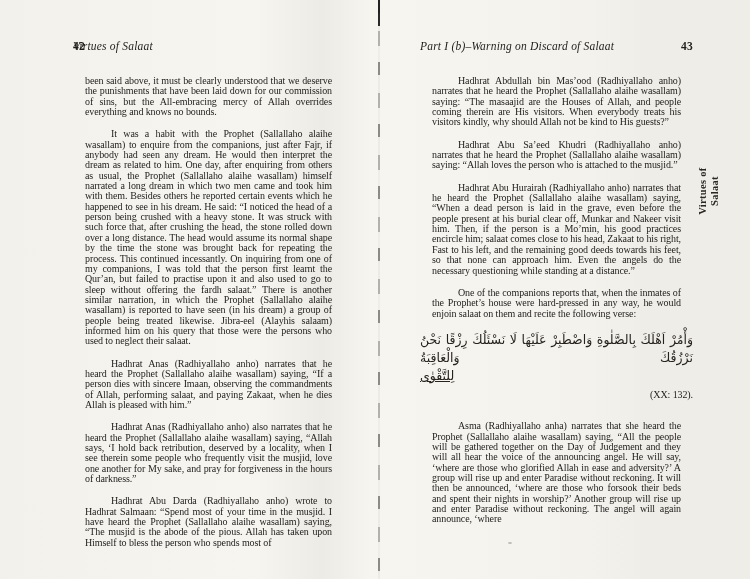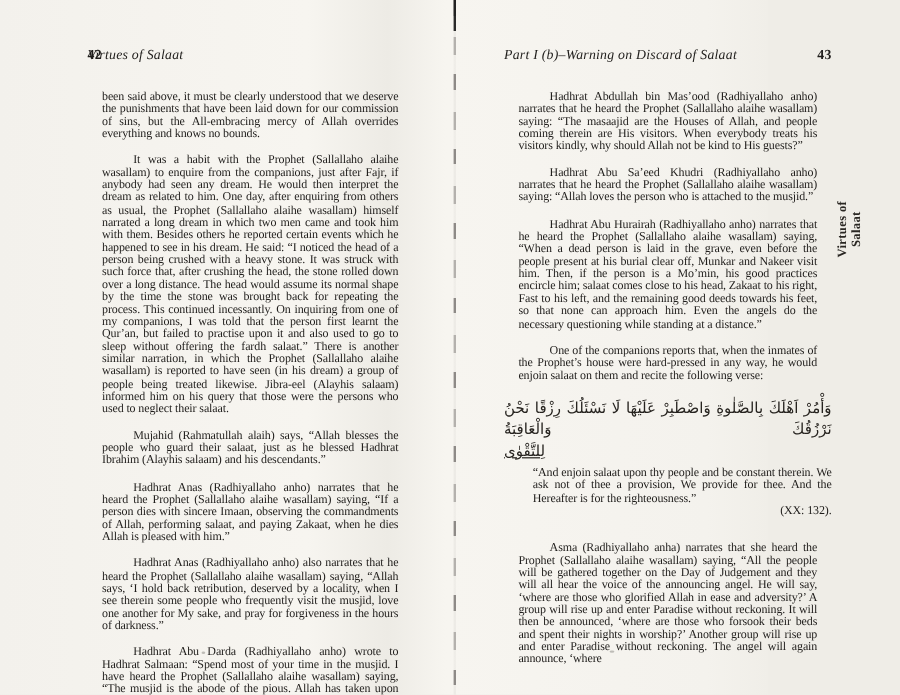--- a/index.html
+++ b/index.html
@@ -65,21 +65,20 @@
   <div class="binding"></div>
 
   <div class="page page-left">
     <div class="header">
       <span class="pagenum">42</span>
       <span class="running-title">Virtues of Salaat</span>
     </div>
     <div class="pagebody">
       <p class="para">been said above, it must be clearly understood that we deserve the punishments that have been laid down for our commission of sins, but the All-embracing mercy of Allah overrides everything and knows no bounds.</p>
       <p class="para indent">It was a habit with the Prophet (Sallallaho alaihe wasallam) to enquire from the companions, just after Fajr, if anybody had seen any dream. He would then interpret the dream as related to him. One day, after enquiring from others as usual, the Prophet (Sallallaho alaihe wasallam) himself narrated a long dream in which two men came and took him with them. Besides others he reported certain events which he happened to see in his dream. He said: “I noticed the head of a person being crushed with a heavy stone. It was struck with such force that, after crushing the head, the stone rolled down over a long distance. The head would assume its normal shape by the time the stone was brought back for repeating the process. This continued incessantly. On inquiring from one of my companions, I was told that the person first learnt the Qur’an, but failed to practise upon it and also used to go to sleep without offering the fardh salaat.” There is another similar narration, in which the Prophet (Sallallaho alaihe wasallam) is reported to have seen (in his dream) a group of people being treated likewise. Jibra-eel (Alayhis salaam) informed him on his query that those were the persons who used to neglect their salaat.</p>
-      <p class="para indent">Mujahid (Rahmatullah alaih) says, “Allah blesses the people who guard their salaat, just as he blessed Hadhrat Ibrahim (Alayhis salaam) and his descendants.”</p>
       <p class="para indent">Hadhrat Anas (Radhiyallaho anho) narrates that he heard the Prophet (Sallallaho alaihe wasallam) saying, “If a person dies with sincere Imaan, observing the commandments of Allah, performing salaat, and paying Zakaat, when he dies Allah is pleased with him.”</p>
       <p class="para indent">Hadhrat Anas (Radhiyallaho anho) also narrates that he heard the Prophet (Sallallaho alaihe wasallam) saying, “Allah says, ‘I hold back retribution, deserved by a locality, when I see therein some people who frequently visit the musjid, love one another for My sake, and pray for forgiveness in the hours of darkness.”</p>
       <p class="para indent">Hadhrat Abu Darda (Radhiyallaho anho) wrote to Hadhrat Salmaan: “Spend most of your time in the musjid. I have heard the Prophet (Sallallaho alaihe wasallam) saying, “The musjid is the abode of the pious. Allah has taken upon Himself to bless the person who spends most of</p>
     </div>
   </div>
 
   <div class="page page-right">
     <div class="header">
       <span class="running-title">Part I (b)–Warning on Discard of Salaat</span>
       <span class="pagenum">43</span>
@@ -88,21 +87,20 @@
       <p class="para indent">Hadhrat Abdullah bin Mas’ood (Radhiyallaho anho) narrates that he heard the Prophet (Sallallaho alaihe wasallam) saying: “The masaajid are the Houses of Allah, and people coming therein are His visitors. When everybody treats his visitors kindly, why should Allah not be kind to His guests?”</p>
       <p class="para indent">Hadhrat Abu Sa’eed Khudri (Radhiyallaho anho) narrates that he heard the Prophet (Sallallaho alaihe wasallam) saying: “Allah loves the person who is attached to the musjid.”</p>
       <p class="para indent">Hadhrat Abu Hurairah (Radhiyallaho anho) narrates that he heard the Prophet (Sallallaho alaihe wasallam) saying, “When a dead person is laid in the grave, even before the people present at his burial clear off, Munkar and Nakeer visit him. Then, if the person is a Mo’min, his good practices encircle him; salaat comes close to his head, Zakaat to his right, Fast to his left, and the remaining good deeds towards his feet, so that none can approach him. Even the angels do the necessary questioning while standing at a distance.”</p>
       <p class="para indent">One of the companions reports that, when the inmates of the Prophet’s house were hard-pressed in any way, he would enjoin salaat on them and recite the following verse:</p>
 
       <div class="arabic" dir="rtl">
         <div class="arabic-l1">وَأْمُرْ اَهْلَكَ بِالصَّلٰوةِ وَاصْطَبِرْ عَلَيْهَا لَا نَسْئَلُكَ رِزْقًا نَحْنُ نَرْزُقُكَ وَالْعَاقِبَةُ</div>
         <div class="arabic-l2">لِلتَّقْوٰى</div>
       </div>
 
-      <p class="para quote">“And enjoin salaat upon thy people and be constant therein. We ask not of thee a provision, We provide for thee. And the Hereafter is for the righteousness.”</p>
       <p class="para verse-ref">(XX: 132).</p>
 
       <div class="gap"></div>
 
       <p class="para indent">Asma (Radhiyallaho anha) narrates that she heard the Prophet (Sallallaho alaihe wasallam) saying, “All the people will be gathered together on the Day of Judgement and they will all hear the voice of the announcing angel. He will say, ‘where are those who glorified Allah in ease and adversity?’ A group will rise up and enter Paradise without reckoning. It will then be announced, ‘where are those who forsook their beds and spent their nights in worship?’ Another group will rise up and enter Paradise without reckoning. The angel will again announce, ‘where</p>
     </div>
   </div>
 
   <div class="side-tab">
     <span>Virtues of</span><br>

